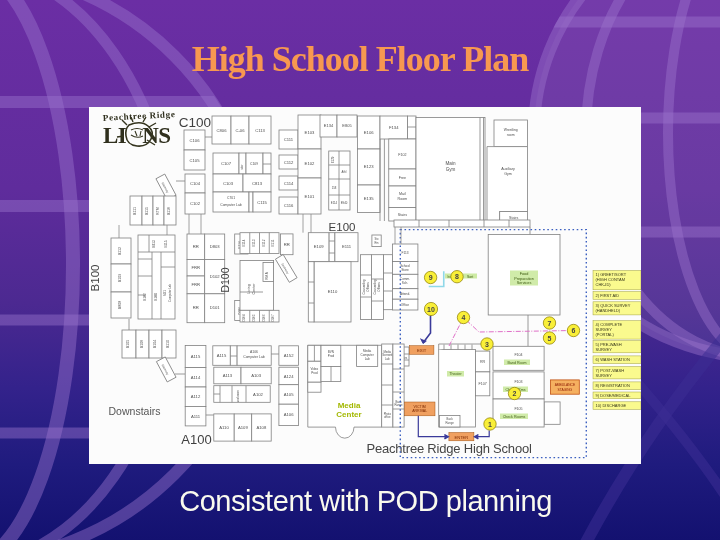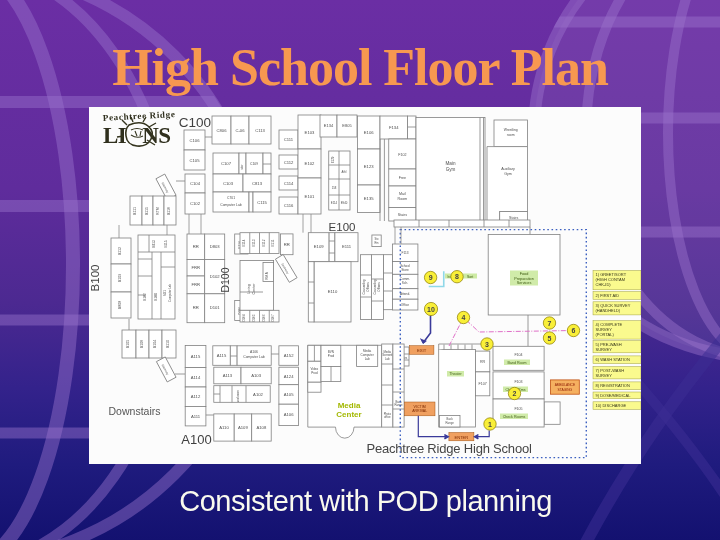--- a/index.html
+++ b/index.html
@@ -1,18 +1,18 @@
 <!DOCTYPE html>
 <html><head>
 <meta charset="utf-8">
 <style>
   html,body{margin:0;padding:0;width:720px;height:540px;overflow:hidden;background:#201c7e;font-family:"Liberation Sans",sans-serif;}
   #slide{position:relative;width:720px;height:540px;}
   #bgsvg{position:absolute;left:0;top:0;}
-  #title{position:absolute;left:0;top:38px;width:720px;text-align:center;font-family:"Liberation Serif",serif;font-weight:bold;font-size:52px;color:#F79850;letter-spacing:-1px;}
+  #title{position:absolute;left:0;top:38px;width:720px;text-align:center;font-family:"Liberation Serif",serif;font-weight:bold;font-size:36px;color:#F79850;letter-spacing:-1px;}
   #plan{position:absolute;left:89px;top:107px;width:552px;height:357px;background:#fcfcfc;}
   #caption{position:absolute;left:0;top:485px;width:731px;text-align:center;font-size:29px;letter-spacing:-0.45px;color:#FAFAEE;}
 </style>
 </head>
 <body>
 <div id="slide">
 
 <svg id="bgsvg" width="720" height="540" viewBox="0 0 720 540">
   <defs>
     <linearGradient id="bggrad" x1="0" y1="0" x2="0" y2="1">

